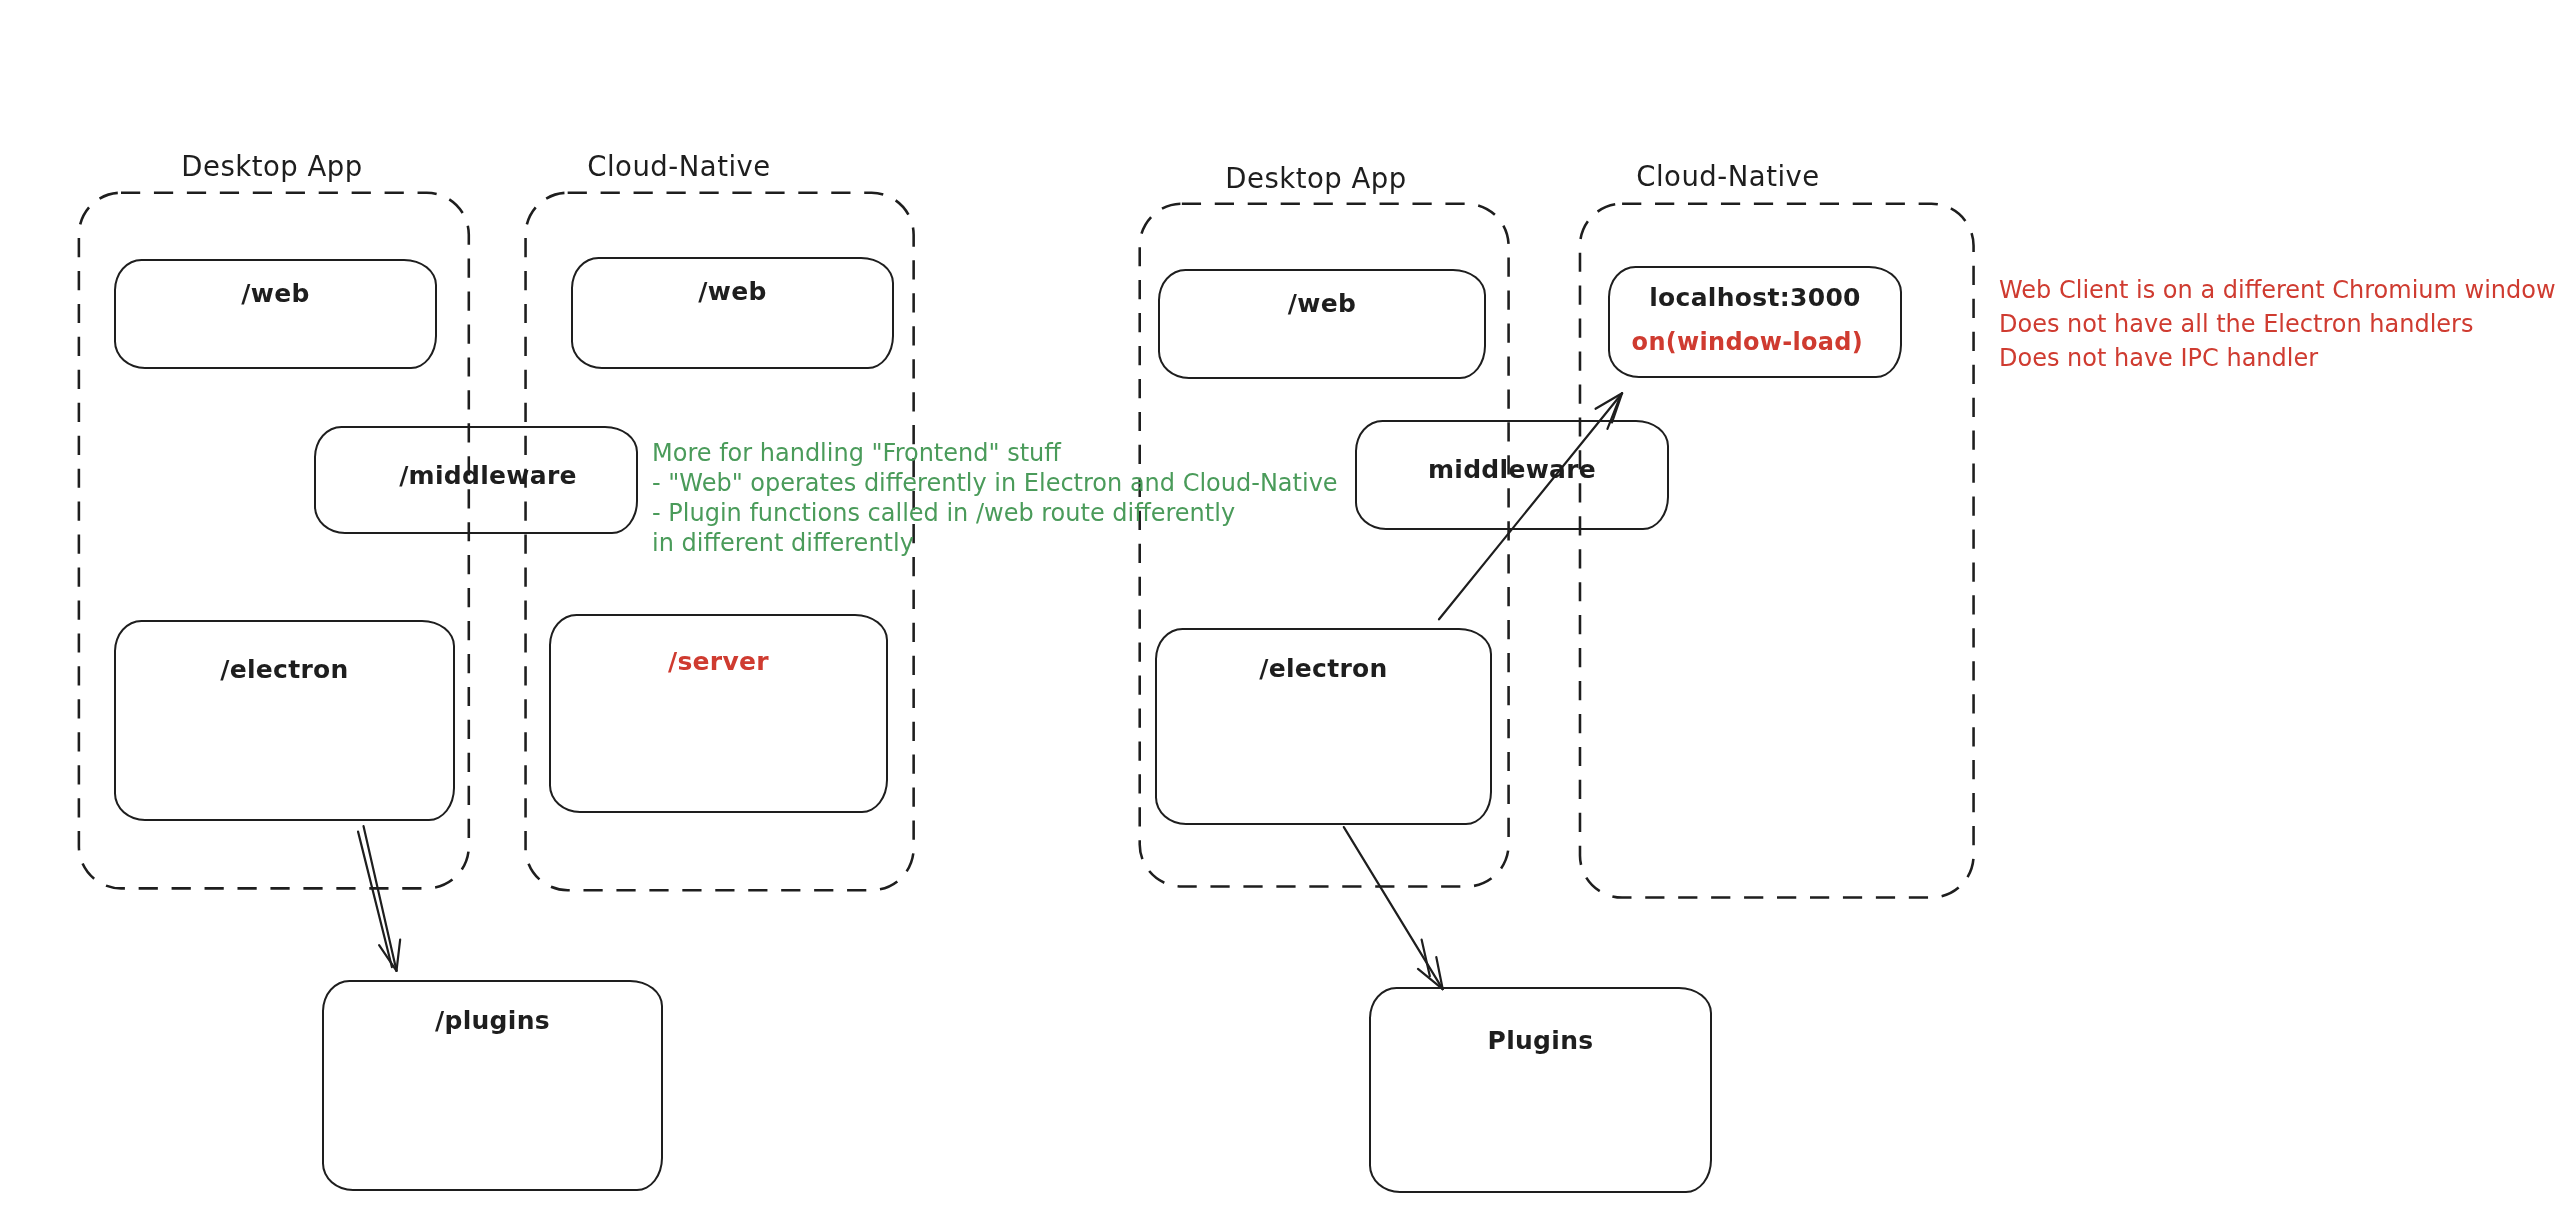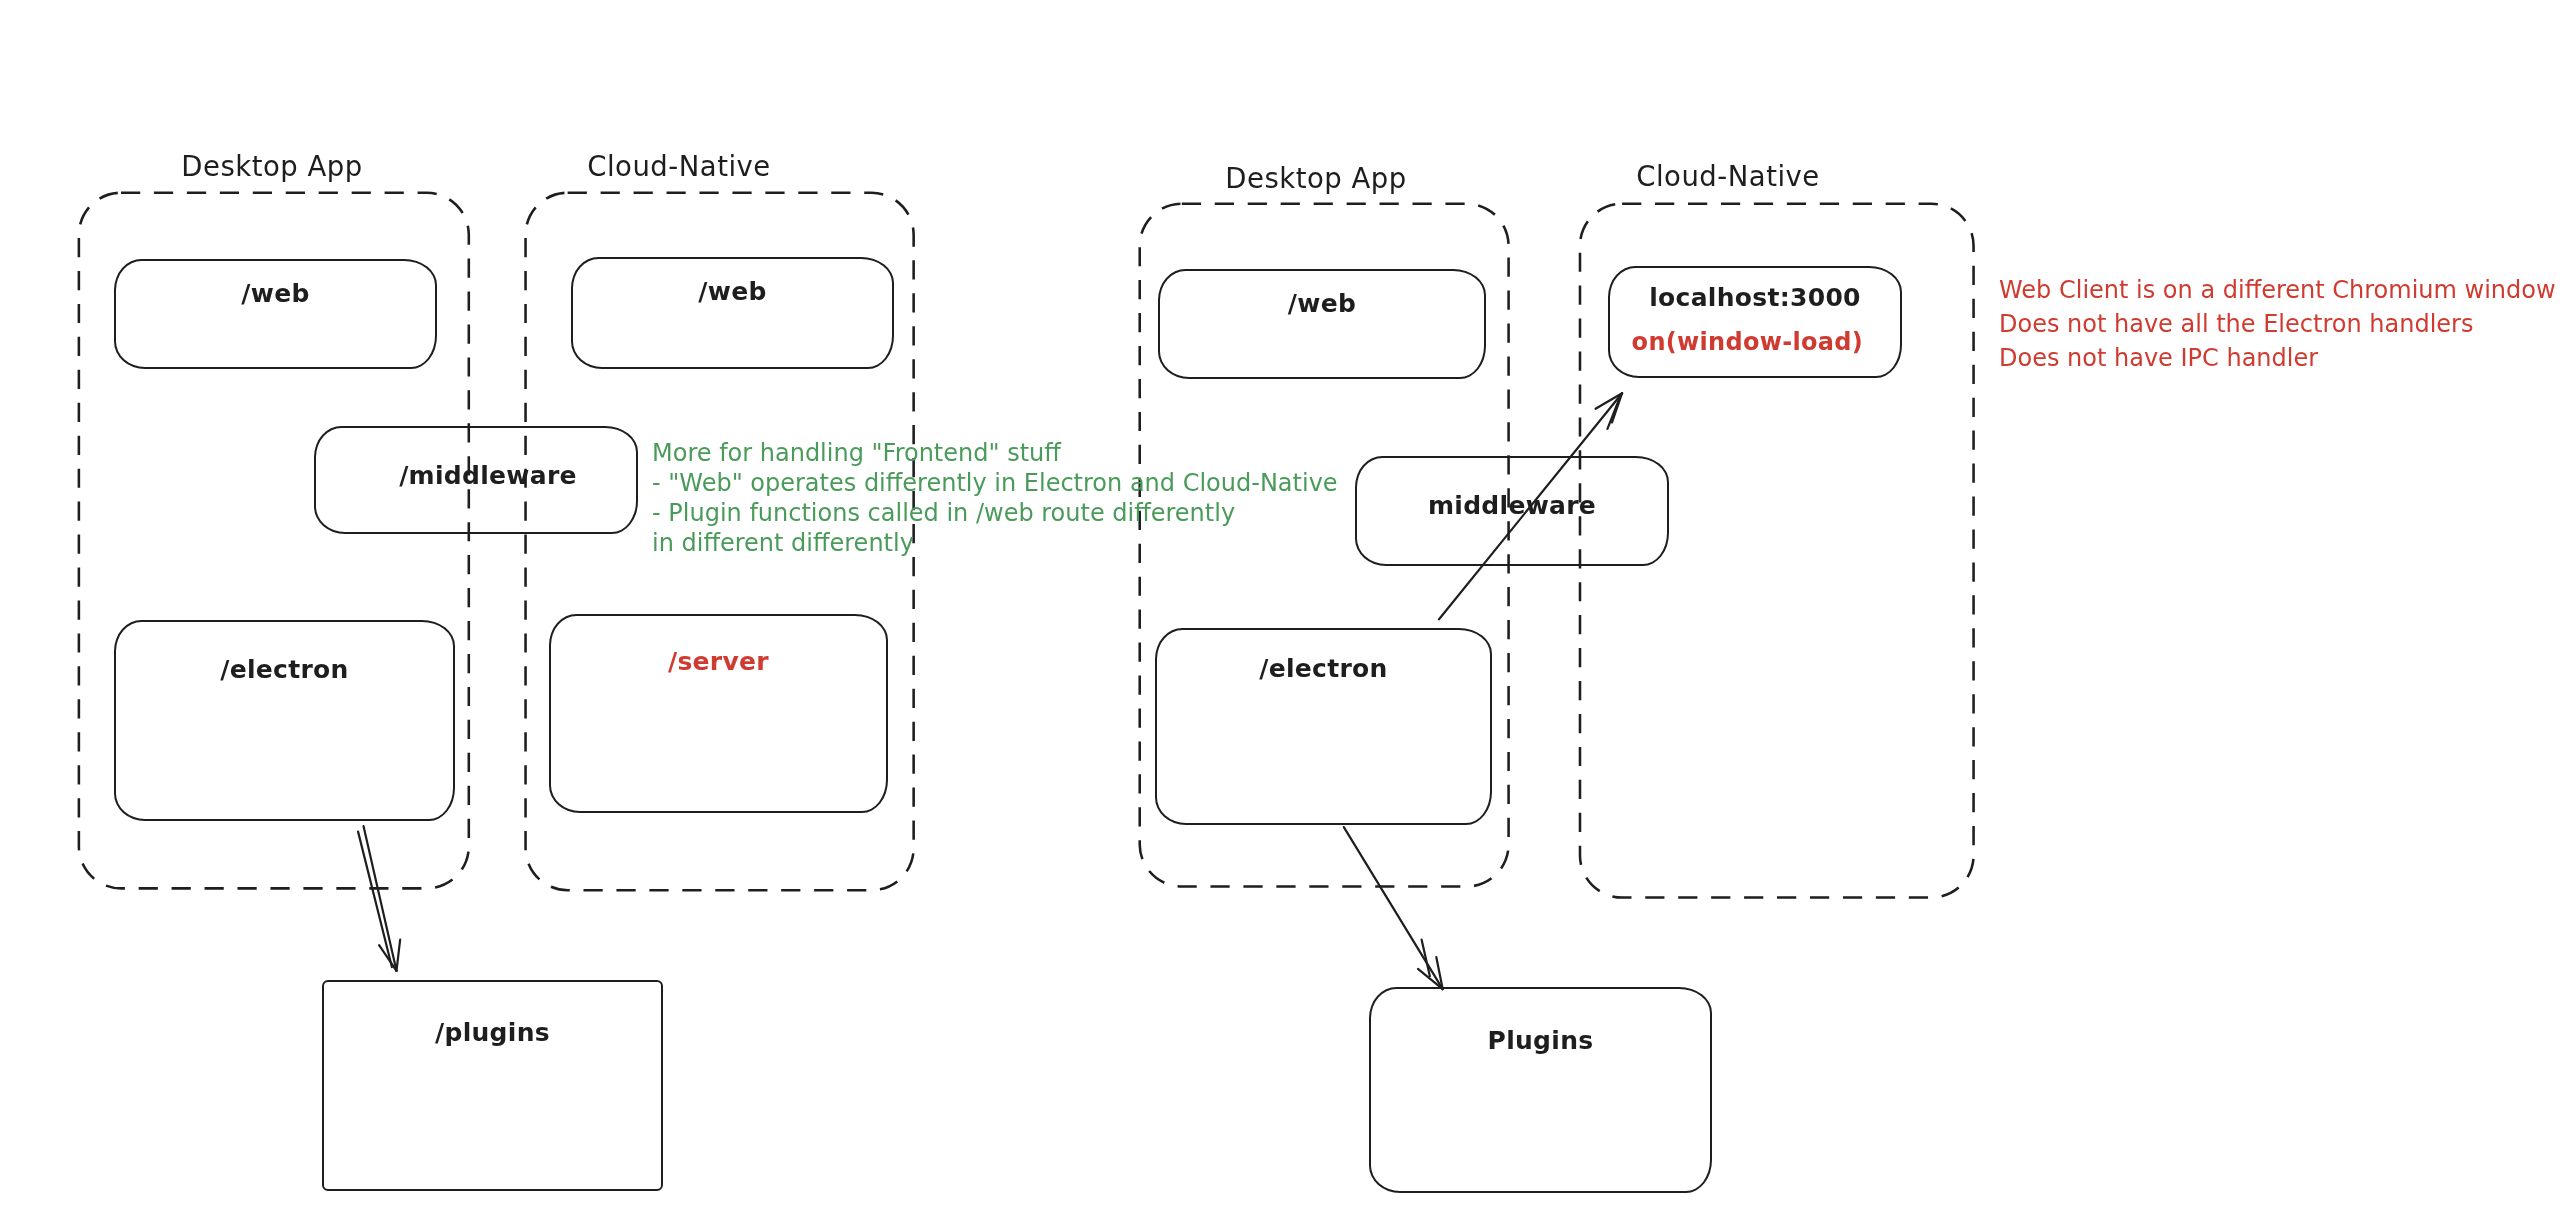--- a/index.html
+++ b/index.html
@@ -73,24 +73,24 @@
   }
   .annotation.green { color: var(--green); line-height: 30px; left: 652px; top: 410px; }
   .annotation.red   { color: var(--red);   line-height: 34px; left: 1999px; top: 245px; }
 
   
   #box-web-desktop-left  { left: 114px;  top: 231px;  width: 323px; height: 110px; padding-top: 18.3px; }
   #box-web-cloud-left    { left: 571px;  top: 229px;  width: 323px; height: 112px; padding-top: 18.3px; }
   #box-middleware-left   { left: 314px;  top: 398px;  width: 324px; height: 108px; padding-top: 33px; padding-left: 24px; }
   #box-electron-left     { left: 114px;  top: 592px;  width: 341px; height: 201px; padding-top: 33px; }
   #box-server-left       { left: 549px;  top: 586px;  width: 339px; height: 199px; padding-top: 31px; }
-  #box-plugins-left      { left: 322px;  top: 952px; width: 341px; height: 211px; padding-top: 36px; border-radius: 6px; }
+  #box-plugins-left      { left: 322px;  top: 952px; width: 341px; height: 211px; padding-top: 24px; }
   #box-web-desktop-right { left: 1158px; top: 241px;  width: 328px; height: 110px; padding-top: 18.3px; }
   #box-localhost-right   { left: 1608px; top: 238px;  width: 294px; height: 112px; padding-top: 14.6px; }
-  #box-middleware-right  { left: 1355px; top: 428px;  width: 314px; height: 110px; padding-top: 33px; }
+  #box-middleware-right  { left: 1355px; top: 392px;  width: 314px; height: 110px; padding-top: 33px; }
   #box-electron-right    { left: 1155px; top: 600px;  width: 337px; height: 197px; padding-top: 24px; }
   #box-plugins-right     { left: 1369px; top: 959px; width: 343px; height: 206px; padding-top: 37px; }
 
   #title-desktop-left  { left: 272px;  top: 122px; }
   #title-cloud-left    { left: 679px;  top: 122px; }
   #title-desktop-right { left: 1316px; top: 134px; }
   #title-cloud-right   { left: 1728px; top: 132px; }
 </style>
 </head>
 <body>

